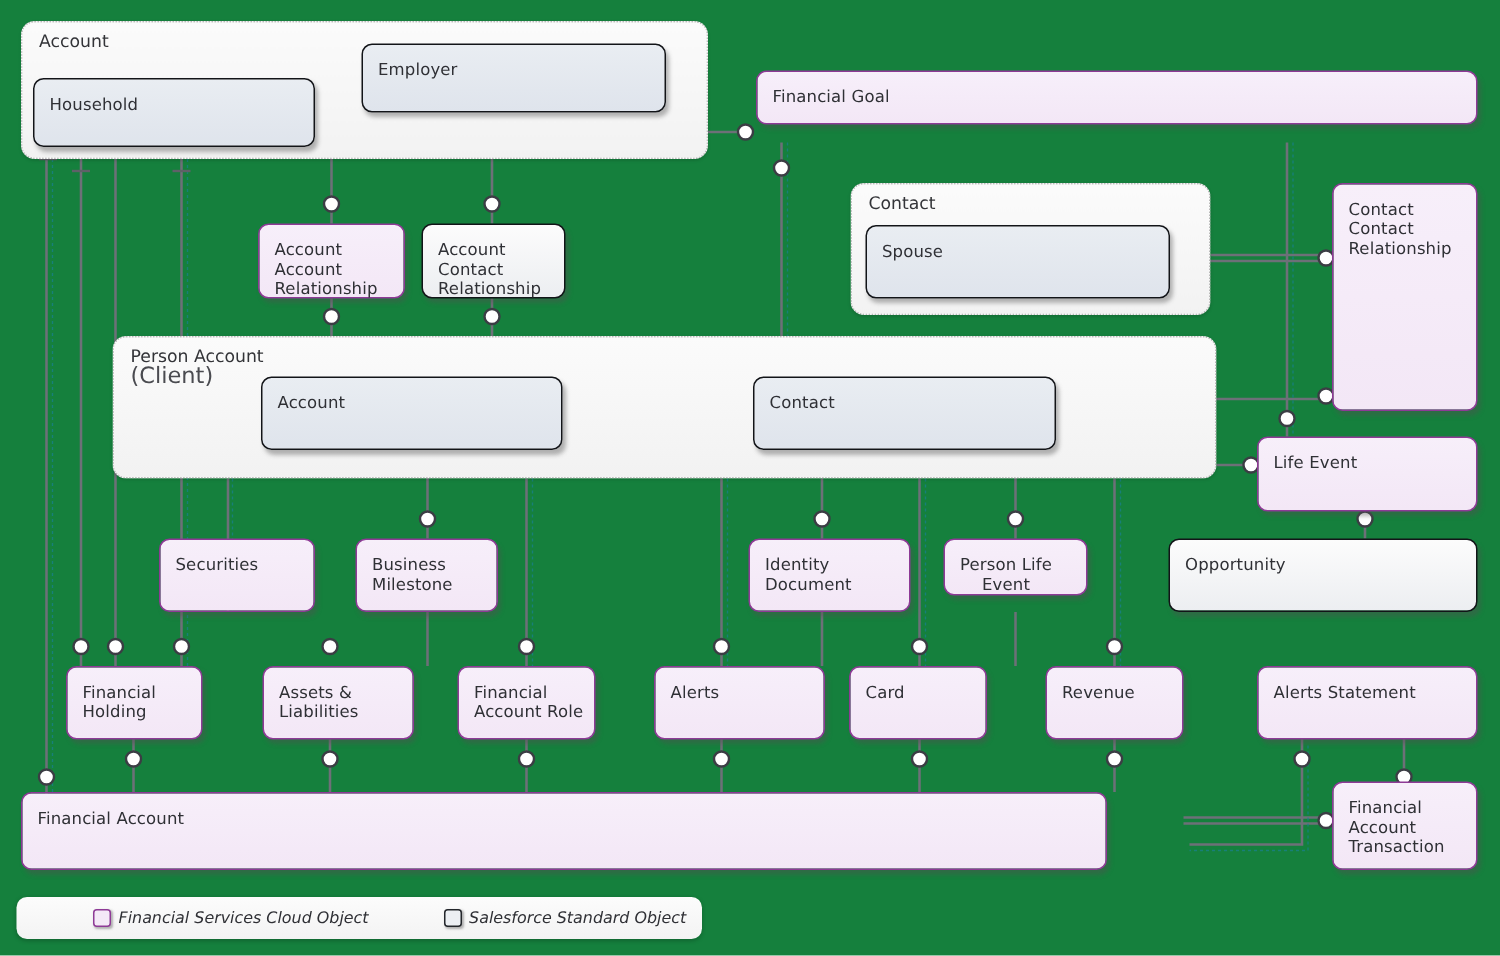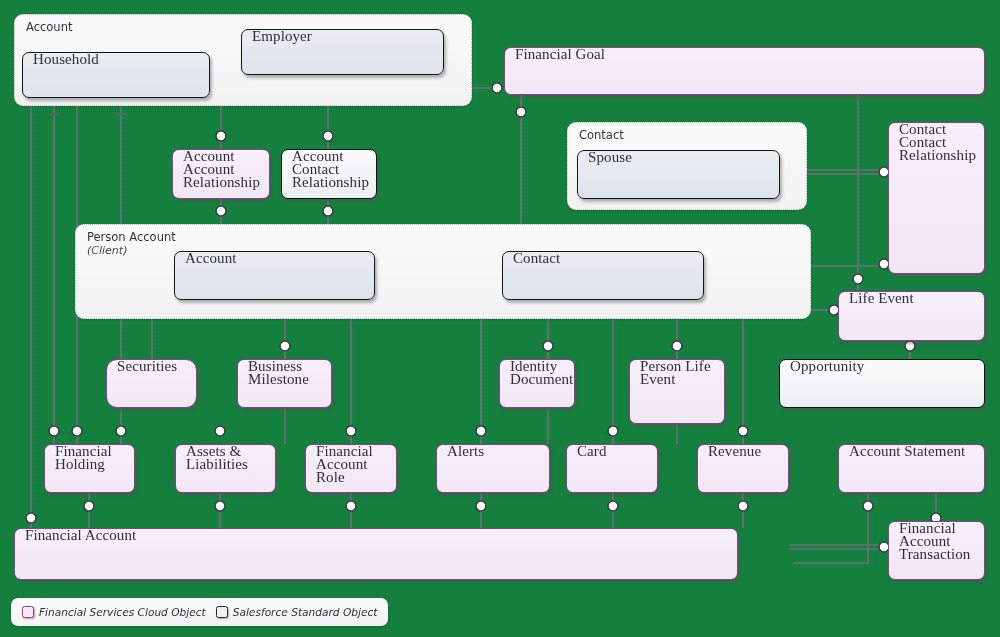--- a/index.html
+++ b/index.html
@@ -37,44 +37,42 @@
     top:6px;
     font-size:11.5px;
     color:#333438;
     line-height:13px;
     white-space:pre;
   }
   .group > .gsub{
     position:absolute;
     left:11px;
     top:19px;
-    font-size:11px;
-    font-style:italic;
+    font-size:15px;
     color:#4a4b50;
     line-height:13px;
   }
 
   
   .node{
     position:absolute;
     box-sizing:border-box;
     border-radius:7px;
     z-index:4;
     box-shadow:2px 3px 3px rgba(80,80,80,.42);
   }
   .node .label{
     position:absolute;
     left:10px;
-    top:0;
-    font-size:15px;
+    top:10px;
+    font-size:11px;
     line-height:13.2px;
     color:#2f3035;
     white-space:pre-line;
     letter-spacing:.1px;
-    font-family:Liberation Serif, serif;
   }
   
   .node.fsc{
     background:linear-gradient(180deg,#f7effa 0%,#f3e7f6 100%);
     border:1.6px solid #8e3a96;
   }
   
   .node.std{
     background:linear-gradient(180deg,#e9edf2 0%,#dfe4ec 100%);
     border:1.8px solid #121418;
@@ -97,20 +95,21 @@
     padding:0 11px;
     background:linear-gradient(180deg,#fcfcfc 0%,#f3f3f3 100%);
     border-radius:7px;
     box-shadow:0 1px 3px rgba(0,0,0,.22);
     z-index:8;
   }
   .legend-item{
     display:flex;
     align-items:flex-start;
     gap:5px;
+    margin-left:40px;
   }
   .legend-swatch{
     width:12px;height:12px;
     border-radius:2.5px;
     box-sizing:border-box;
     box-shadow:1px 1px 1.5px rgba(90,90,90,.45);
   }
   .legend-swatch.fsc{background:#f4e9f7;border:1.4px solid #8e3a96;}
   .legend-swatch.std{background:#eceff3;border:1.6px solid #23262b;}
   .legend-text{
@@ -265,21 +264,21 @@
   </div>
 
   <div class="node std" style="left:22px;top:52px;width:188px;height:46px;">
     <span class="label">Household</span>
   </div>
 
   <div class="node std" style="left:241px;top:29px;width:203px;height:46px;">
     <span class="label">Employer</span>
   </div>
 
-  <div class="node fsc" style="left:504px;top:47px;width:481px;height:48px;">
+  <div class="node fsc" style="left:504px;top:47px;width:481px;height:36px;">
     <span class="label">Financial Goal</span>
   </div>
 
   <div class="node fsc" style="left:172px;top:149px;width:98px;height:50px;">
     <span class="label">Account
 Account
 Relationship</span>
   </div>
 
   <div class="node stdlight" style="left:281px;top:149px;width:96px;height:50px;">
@@ -303,35 +302,35 @@
   </div>
 
   <div class="node std" style="left:502px;top:251px;width:202px;height:49px;">
     <span class="label">Contact</span>
   </div>
 
   <div class="node fsc" style="left:838px;top:291px;width:147px;height:50px;text-align:right;">
     <span class="label">Life Event</span>
   </div>
 
-  <div class="node fsc" style="left:106px;top:359px;width:91px;height:49px;border-radius:11px;">
+  <div class="node fsc" style="left:106px;top:359px;width:104px;height:49px;">
     <span class="label">Securities</span>
   </div>
 
   <div class="node fsc" style="left:237px;top:359px;width:95px;height:49px;">
     <span class="label">Business
 Milestone</span>
   </div>
 
-  <div class="node fsc" style="left:499px;top:359px;width:76px;height:49px;">
+  <div class="node fsc" style="left:499px;top:359px;width:108px;height:49px;">
     <span class="label">Identity
 Document</span>
   </div>
 
-  <div class="node fsc" style="left:629px;top:359px;width:96px;height:65px;">
+  <div class="node fsc" style="left:629px;top:359px;width:96px;height:38px;text-align:center;">
     <span class="label">Person Life
 Event</span>
   </div>
 
   <div class="node stdlight" style="left:779px;top:359px;width:206px;height:49px;">
     <span class="label">Opportunity</span>
   </div>
 
   <div class="node fsc" style="left:44px;top:444px;width:91px;height:49px;">
     <span class="label">Financial
@@ -354,21 +353,21 @@
 
   <div class="node fsc" style="left:566px;top:444px;width:92px;height:49px;">
     <span class="label">Card</span>
   </div>
 
   <div class="node fsc" style="left:697px;top:444px;width:92px;height:49px;">
     <span class="label">Revenue</span>
   </div>
 
   <div class="node fsc" style="left:838px;top:444px;width:147px;height:49px;">
-    <span class="label">Account Statement</span>
+    <span class="label">Alerts Statement</span>
   </div>
 
   <div class="node fsc" style="left:14px;top:528px;width:724px;height:52px;">
     <span class="label">Financial Account</span>
   </div>
 
   <div class="node fsc" style="left:888px;top:521px;width:97px;height:59px;">
     <span class="label">Financial
 Account
 Transaction</span>

